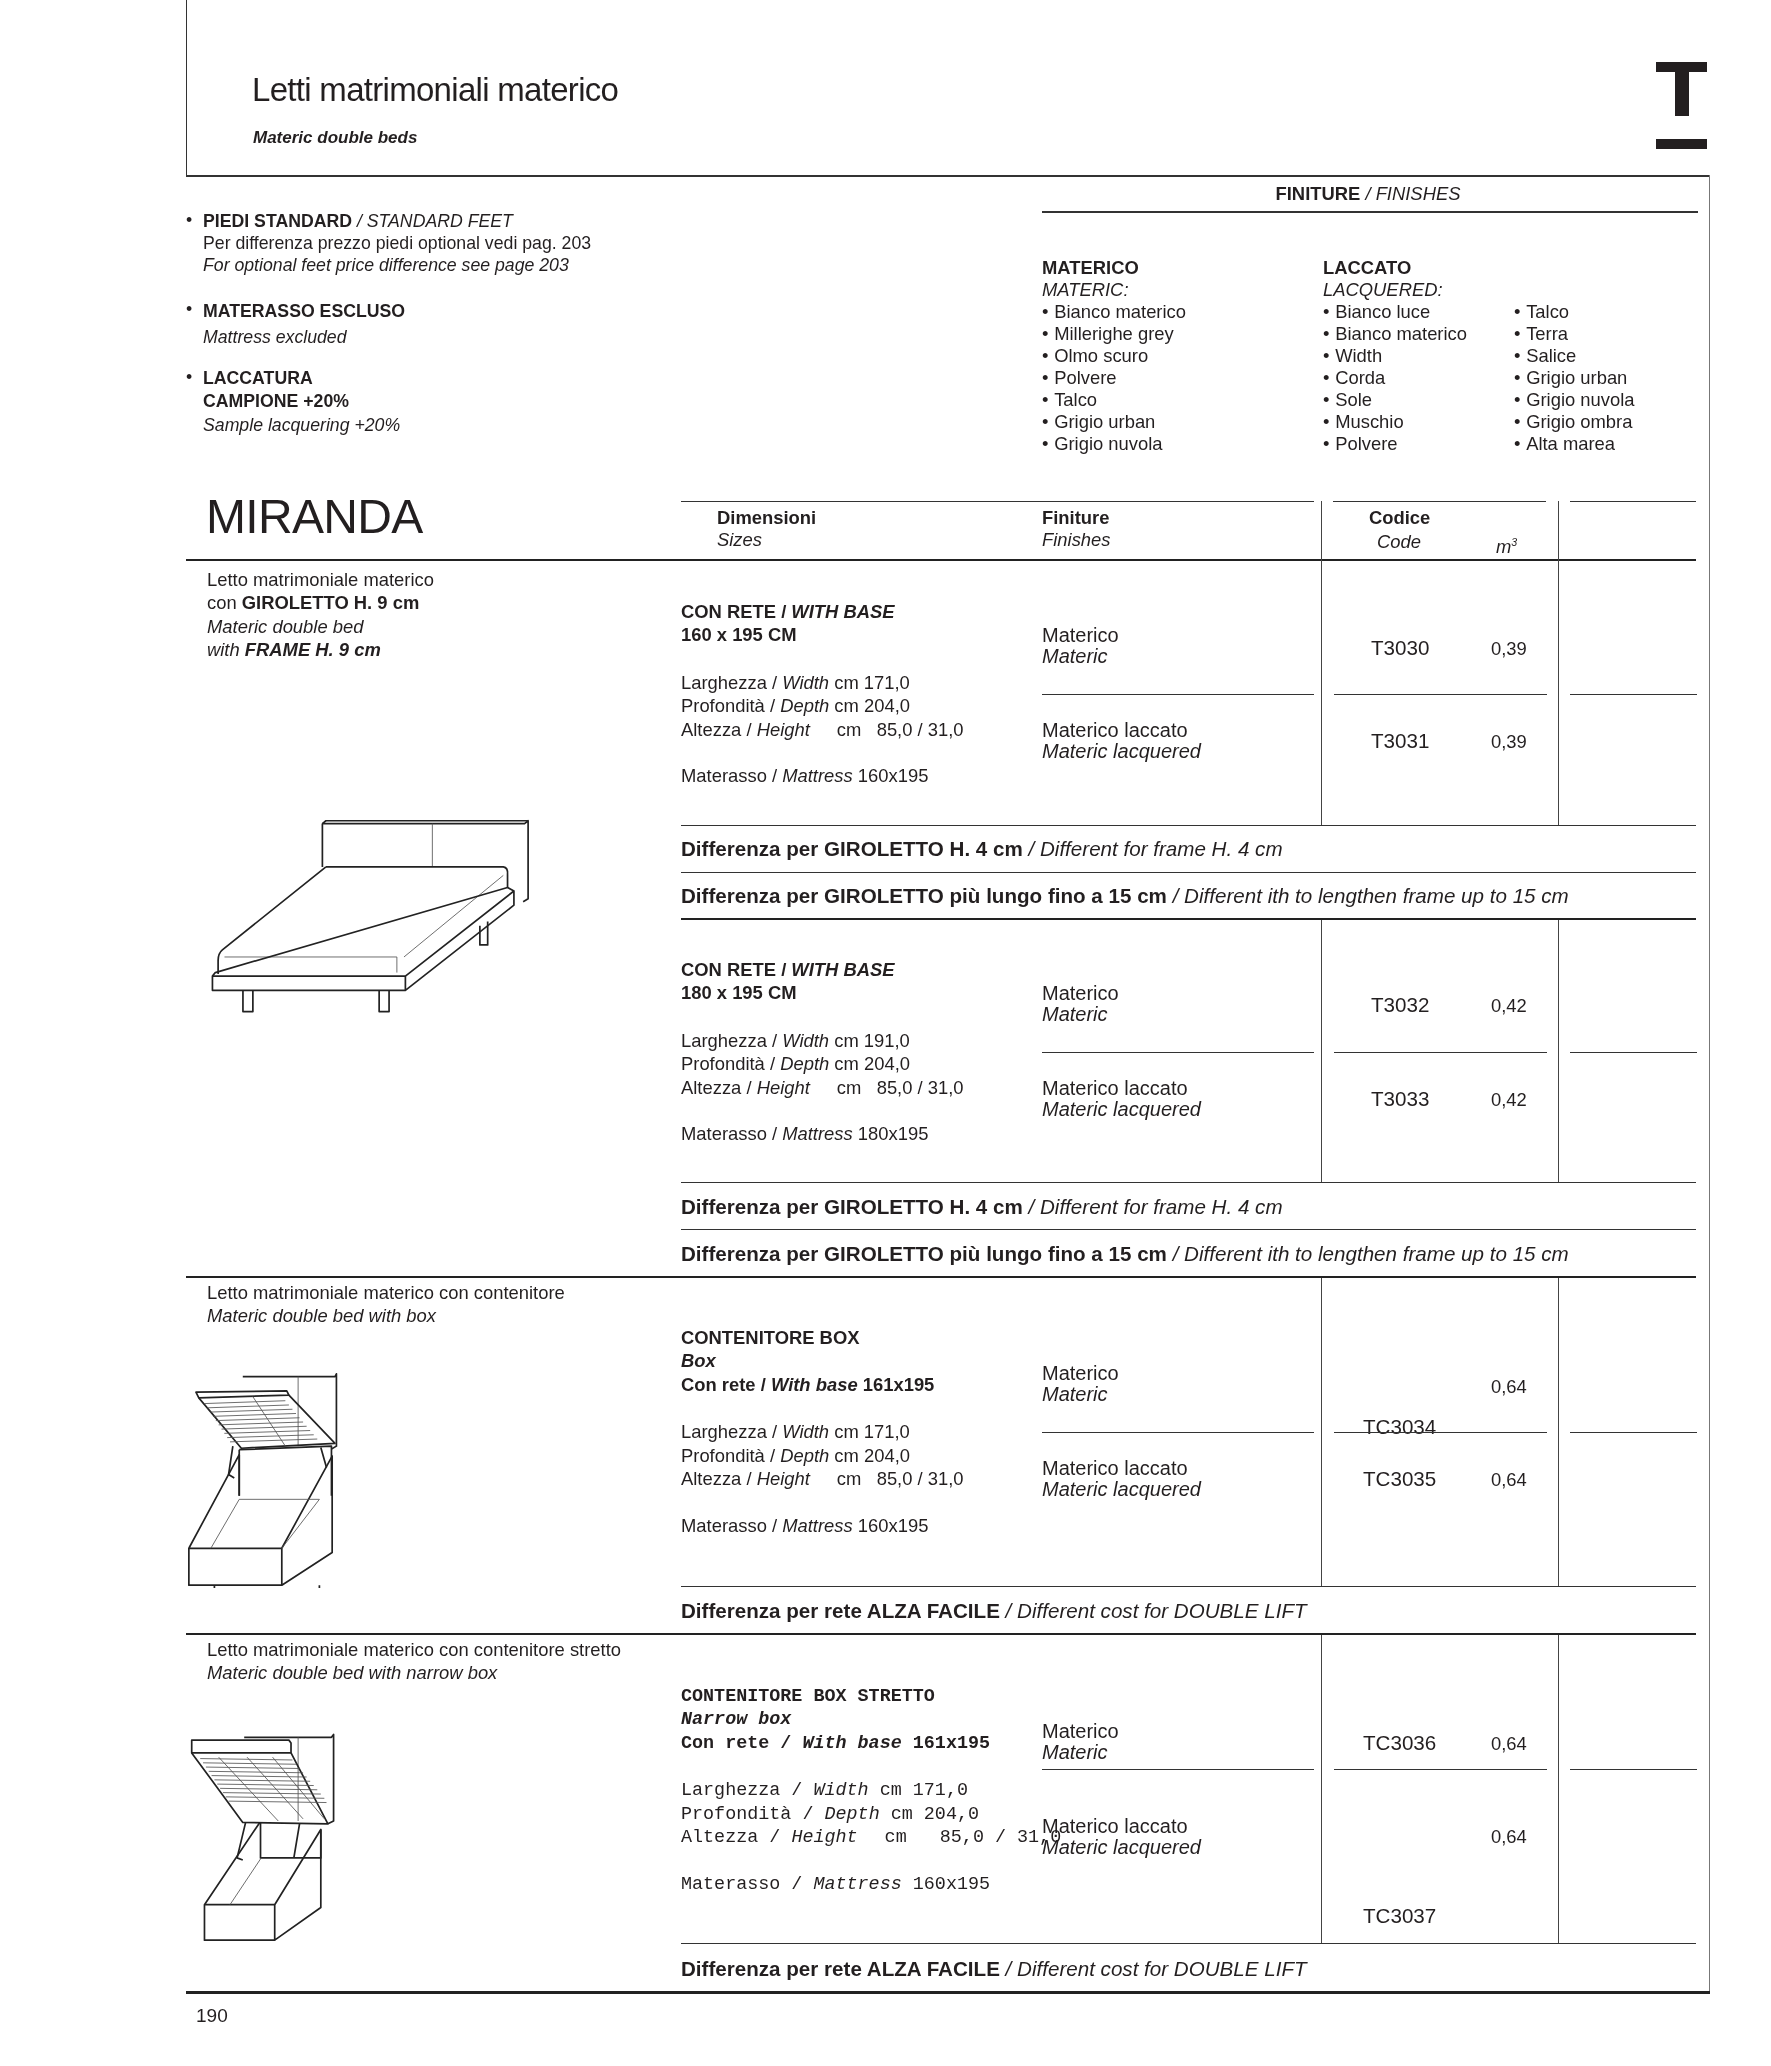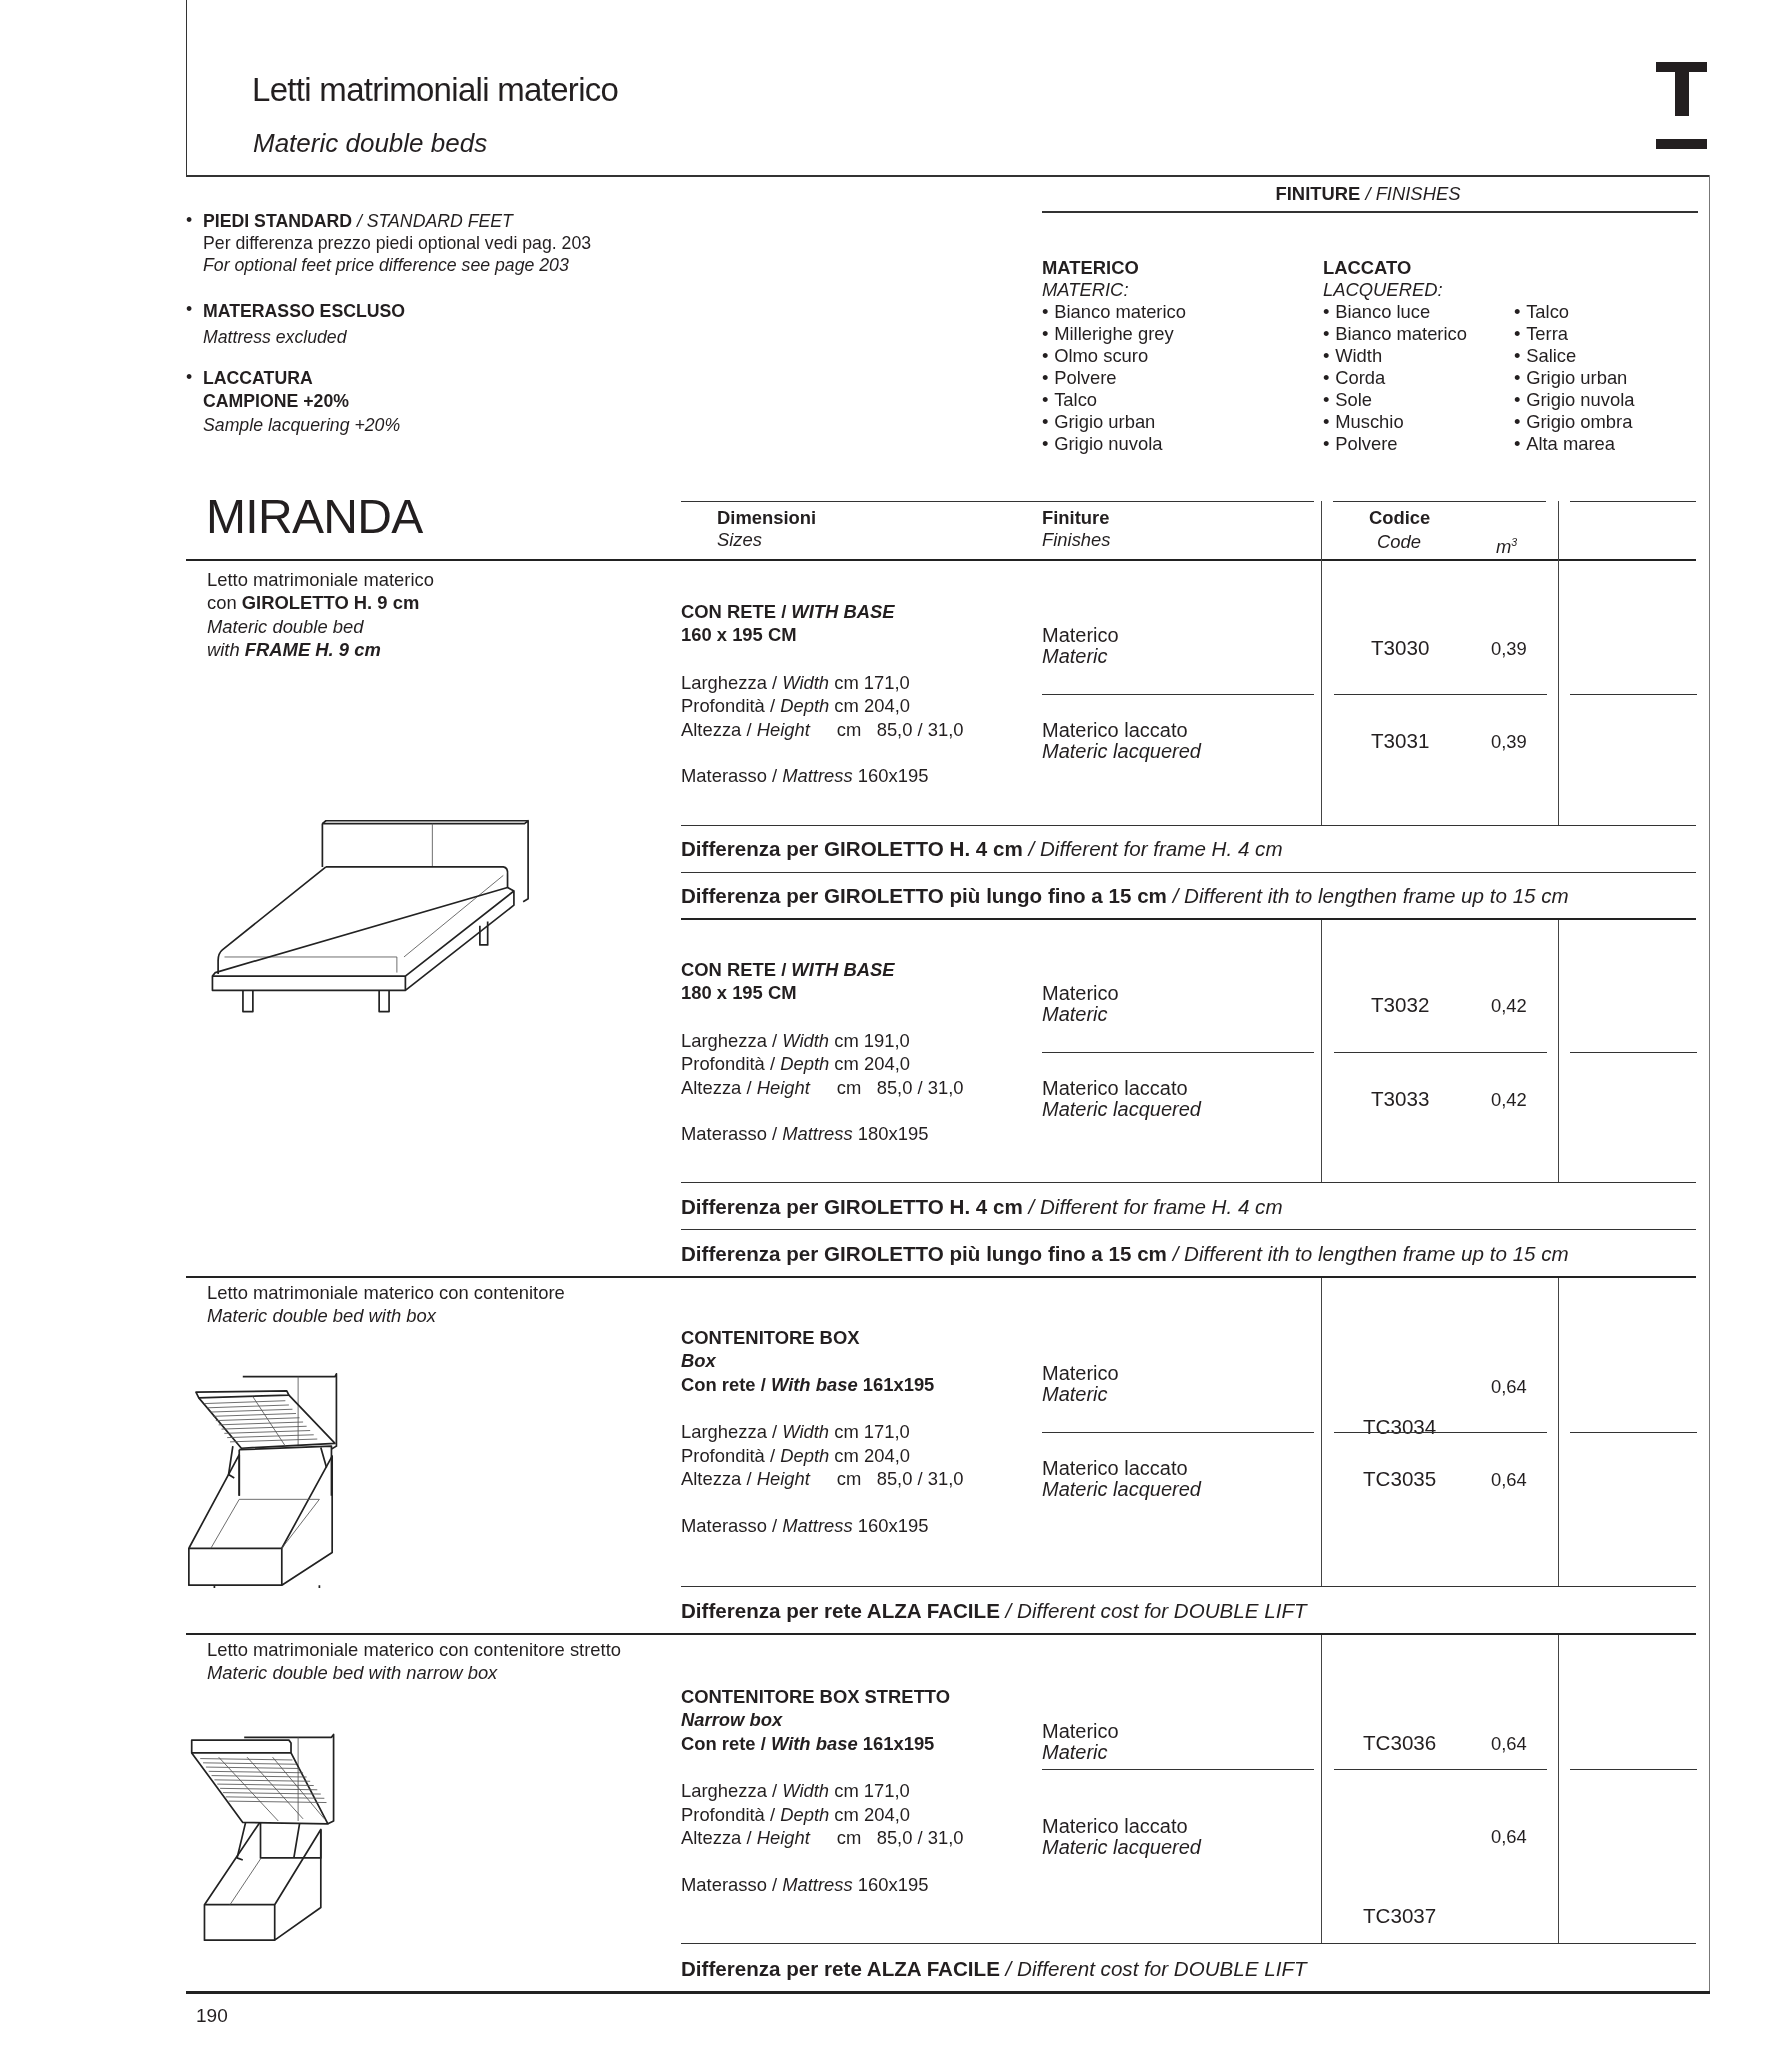--- a/index.html
+++ b/index.html
@@ -13,21 +13,21 @@
   .vline { position:absolute; width:0; border-left:1.4px solid #444; }
   .t26 { font-size:18.4px; line-height:23.4px; }
   .t28 { font-size:20px; line-height:21px; }
 
   #frame-left { left:186px; top:0; height:176px; border-left:1.4px solid #333; }
   #frame-top { left:186px; top:175px; width:1524px; border-top:2.1px solid #333; }
   #frame-right { left:1709px; top:175px; height:1818px; border-left:1.4px solid #777; }
   #frame-bottom { left:186px; top:1991px; width:1524px; border-top:3.5px solid #222; }
 
   .page-title { left:252px; top:71px; font-size:33px; font-weight:300; letter-spacing:-0.7px;text-align:right; }
-  .page-subtitle { left:253px; top:128px; font-size:26px; }
+  .page-subtitle { left:253px; top:128px; font-size:17px;font-weight:bold; }
   .section-logo { left:1656px; top:62px; width:51px; }
   .logo-bar-top { position:absolute; left:0; top:0; width:51px; height:10px; background:#231f20; }
   .logo-stem { position:absolute; left:19px; top:0; width:13.5px; height:54px; background:#231f20; }
   .logo-under { position:absolute; left:0; top:77px; width:51px; height:10px; background:#231f20; }
 
   .fin-header { left:1042px; top:183px; width:652px; text-align:center; font-size:18.4px; }
   .col-head { font-size:18.4px; line-height:22px; }
   .fin-list { list-style:none; margin:0; padding:0; font-size:18.4px; line-height:22px; }
   .fin-list li::before { content:"\2022"; margin-right:5.7px; }
 
@@ -274,21 +274,21 @@
   <path d="M75 125 L75 190 M75 125 L205 120 L205 190"></path>
   <path d="M4 264 L135 264 L135 316 L4 316 Z M4 264 L75 132 L75 190 M135 264 L206 134 L206 270 L135 316"></path>
   <path class="thin" d="M35 264 L75 195 L188 195 L135 264"></path>
   <path d="M40 316 L40 322 M188 316 L188 322"></path>
 </svg>
 
 <div class="abs t26" style="left:207px;top:1638px;">
   <div>Letto matrimoniale materico con contenitore stretto</div>
   <div class="it">Materic double bed with narrow box</div>
 </div>
-<div class="abs t26" style="left:681px;top:1685px;">
+<div class="abs t26" style="left:681px;top:1685px;font-family:Liberation Mono, monospace;">
   <div class="b">CONTENITORE BOX STRETTO</div>
   <div class="b it">Narrow box</div>
   <div class="b"><span>Con rete / </span><span class="it">With base</span><span> 161x195</span></div>
   <div style="height:24px"></div>
   <div><span>Larghezza / </span><span class="it">Width</span><span> cm 171,0</span></div>
   <div><span>Profondità / </span><span class="it">Depth</span><span> cm 204,0</span></div>
   <div><span>Altezza / </span><span class="it">Height</span><span style="white-space:pre;margin-left:27px">cm   85,0 / 31,0</span></div>
   <div style="height:23.4px"></div>
   <div><span>Materasso / </span><span class="it">Mattress</span><span> 160x195</span></div>
 </div>

